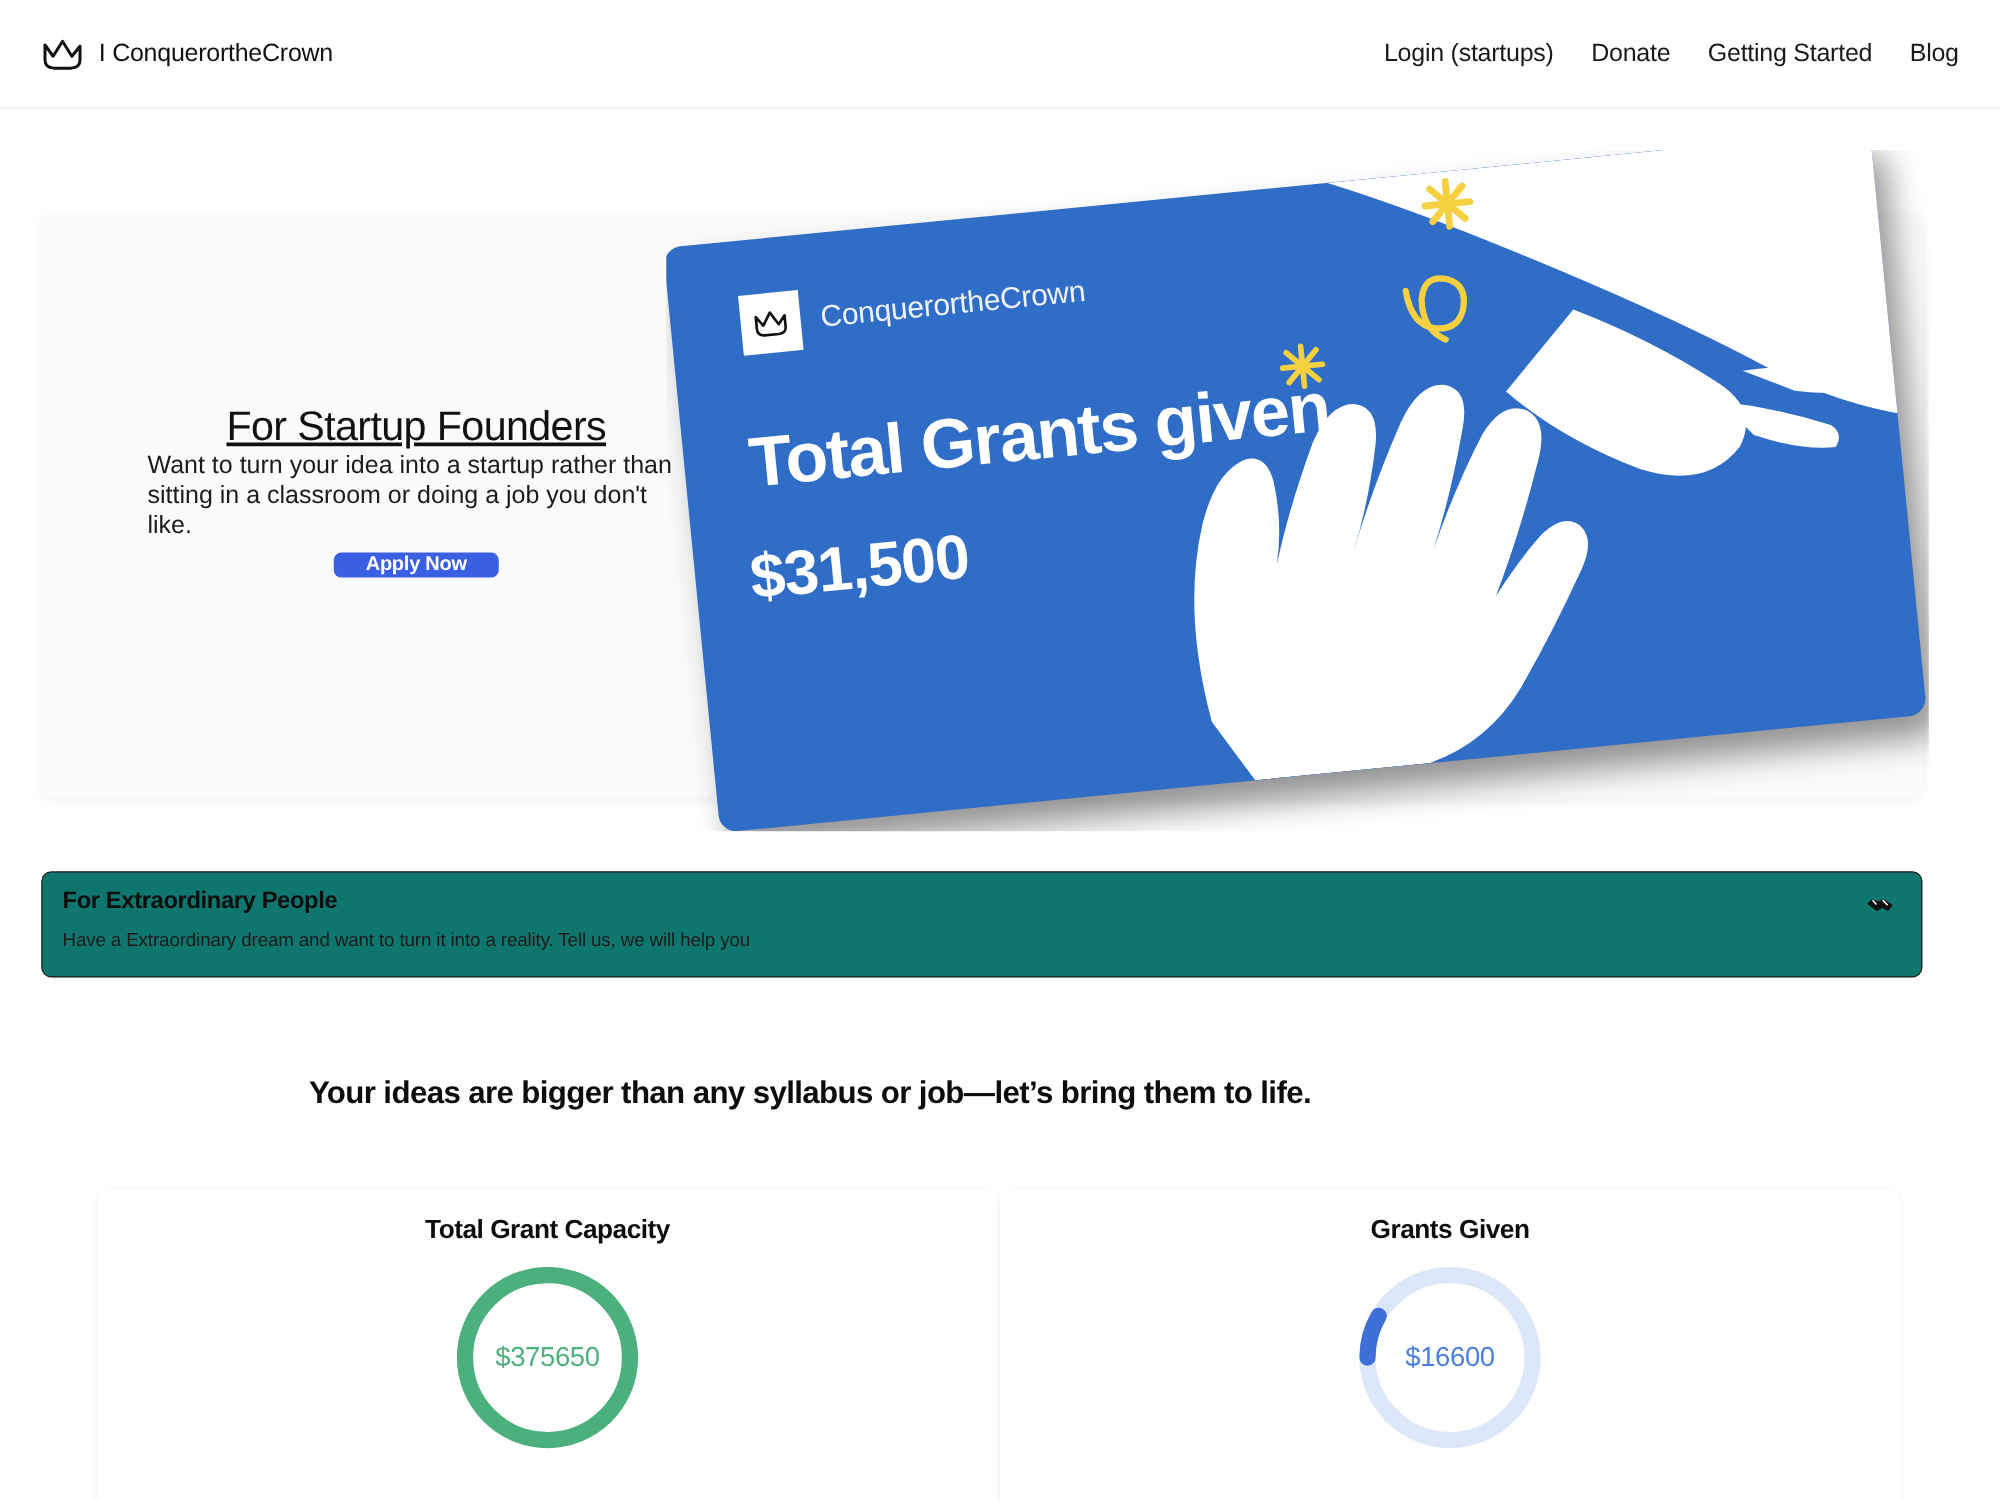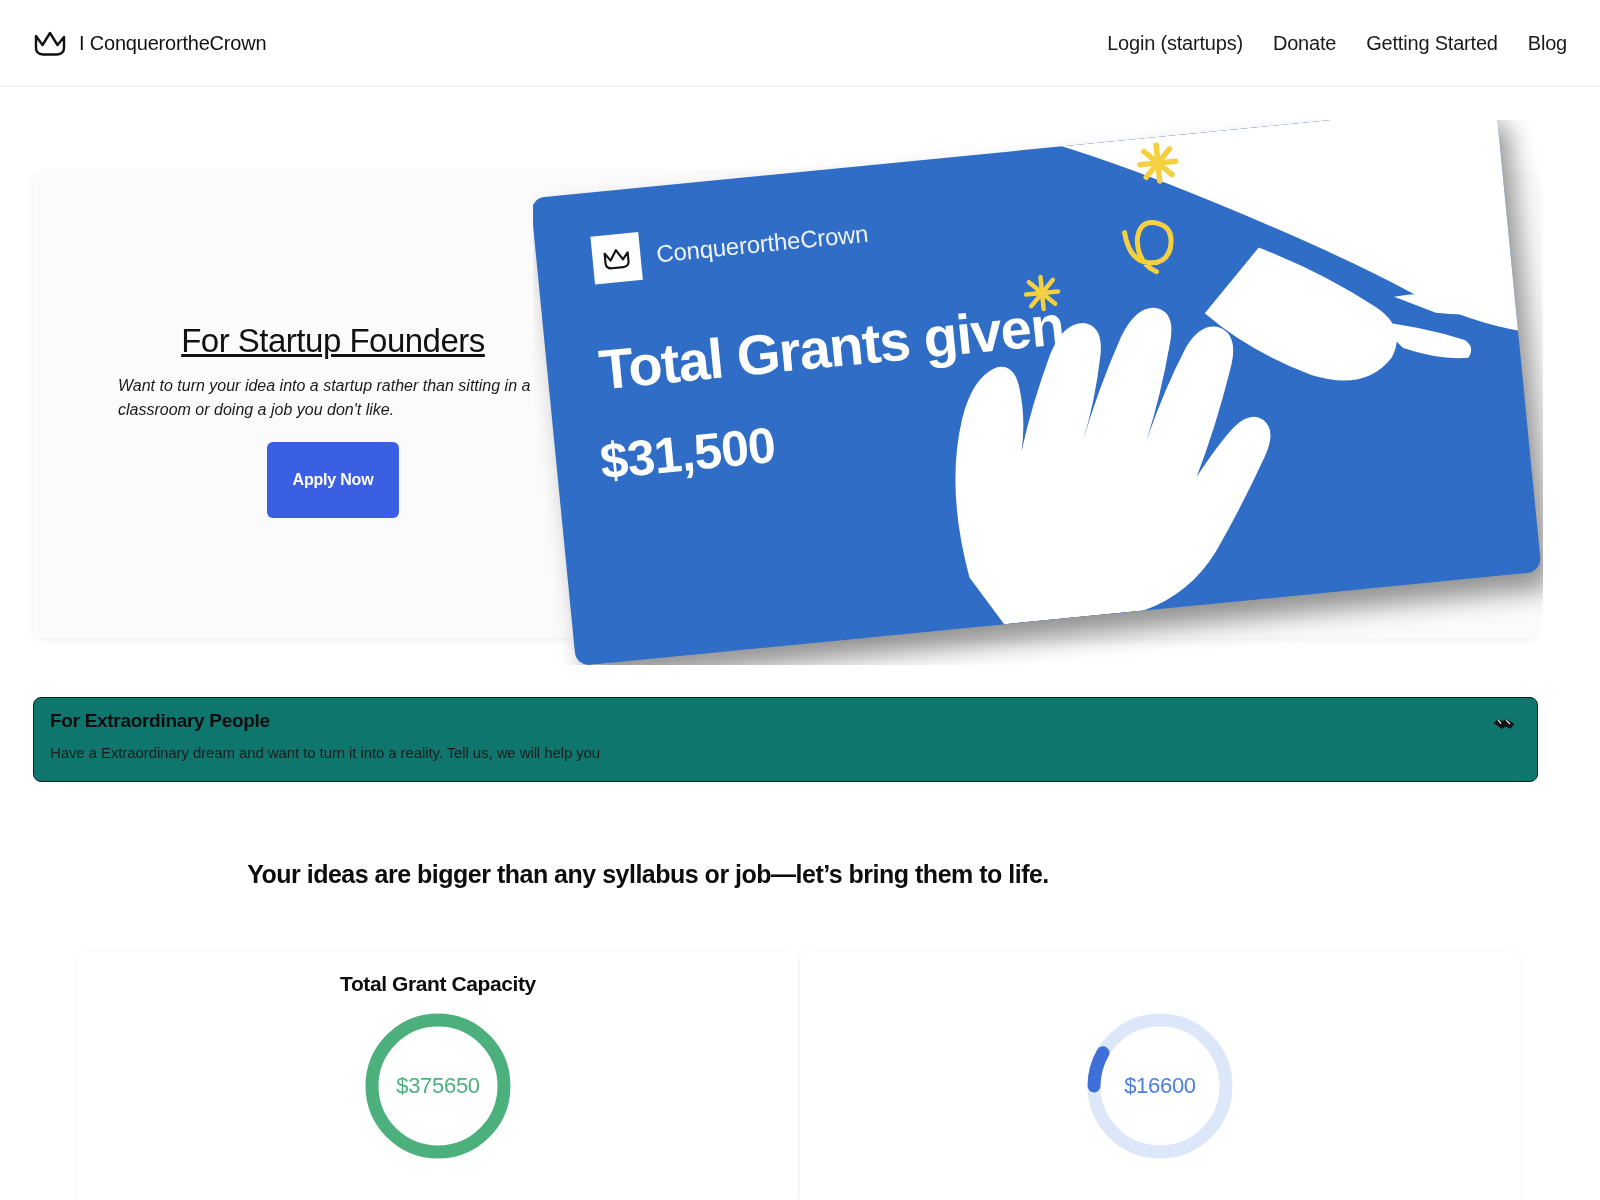--- a/index.html
+++ b/index.html
@@ -31,30 +31,29 @@
     background: #fbfbfb;
     border-radius: 10px;
     box-shadow: 0 2px 10px rgba(0,0,0,0.06);
   }
   .hero-left {
     position: absolute; left: 40px; top: 150px;
     width: 520px; text-align: center;
   }
   .hero-title { font-size: 33px; font-weight: 400; color: #111; letter-spacing: -0.5px; text-decoration: underline; }
   .hero-sub {
-    margin-top: 14px; font-size: 16px; line-height: 24px;
+    font-size: 20px; line-height: 24px;
     color: #1b1b1b; width: 430px; margin-left: auto; margin-right: auto;
     text-align: left;
-    font-style: italic;
   }
   .apply-btn {
-    margin-top: 20px; display: inline-block;
+    margin-top: 10px; display: inline-block;
     background: #3b5fe2; color: #ffffff;
     font-size: 16px; font-weight: 700;
-    padding: 29px 26px; border: none; border-radius: 6px;
+    padding: 1px 26px; border: none; border-radius: 6px;
     cursor: pointer; letter-spacing: -0.2px;
   }
 
   
   .promo-wrap {
     position: absolute; left: 533px; top: 120px;
     width: 1010px; height: 545px;
     overflow: hidden;
     pointer-events: none;
   }
@@ -250,20 +249,21 @@
         <svg width="152" height="152" viewBox="0 0 152 152">
           <circle cx="76" cy="76" r="66" fill="none" stroke="#ffffff" stroke-width="13"></circle>
           <circle id="arc0" cx="76" cy="76" r="66" fill="none" stroke="#4cb07c" stroke-width="13" stroke-linecap="butt" stroke-dasharray="414.6902302738527 0" transform="rotate(-90 76 76)"></circle>
         </svg>
         <div class="donut-label label-green">$375650</div>
       </div>
     </div>
   </div>
 
   <div class="stat-card right">
+    <div class="stat-title">Grants Given</div>
     <div class="donut-holder">
       <div class="donut">
         <svg width="152" height="152" viewBox="0 0 152 152">
           <circle cx="76" cy="76" r="66" fill="none" stroke="#dde7fa" stroke-width="13"></circle>
           <circle id="arc1" cx="76" cy="76" r="66" fill="none" stroke="#3f6fd8" stroke-width="13" stroke-linecap="round" stroke-dasharray="34.83397934300363 379.85625093084906" transform="rotate(-90 76 76)"></circle>
         </svg>
         <div class="donut-label label-blue">$16600</div>
       </div>
     </div>
   </div>

